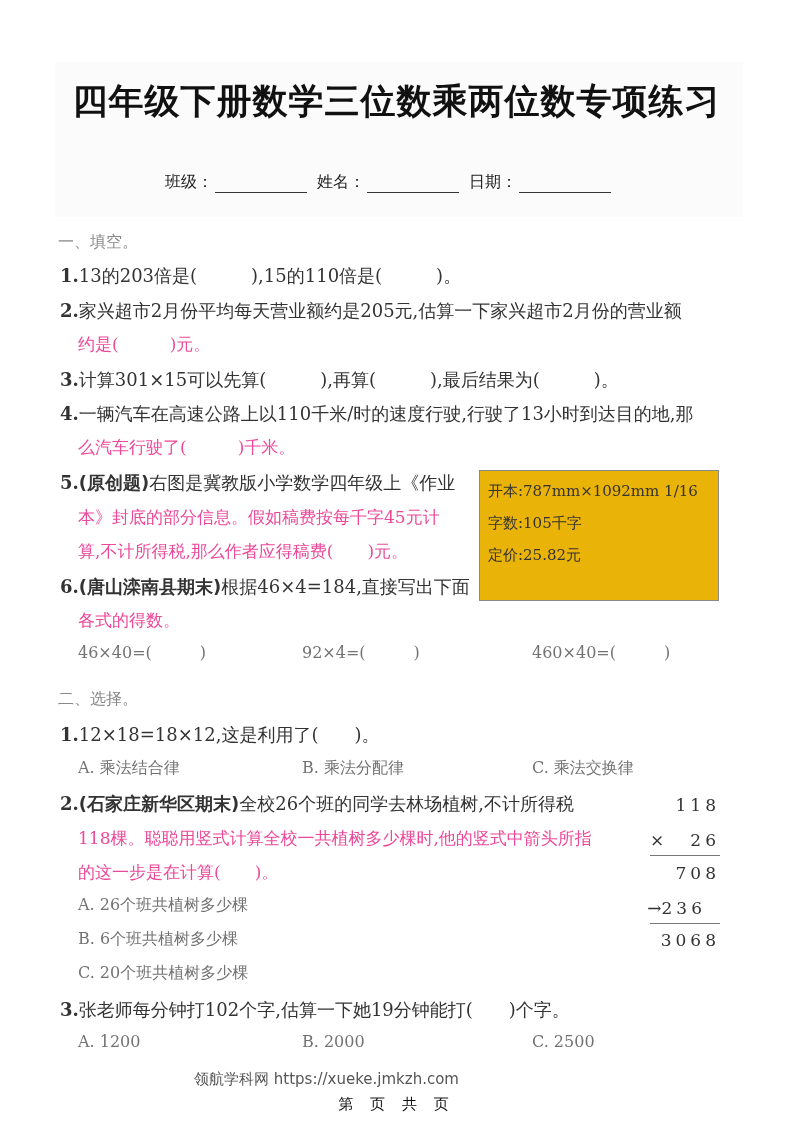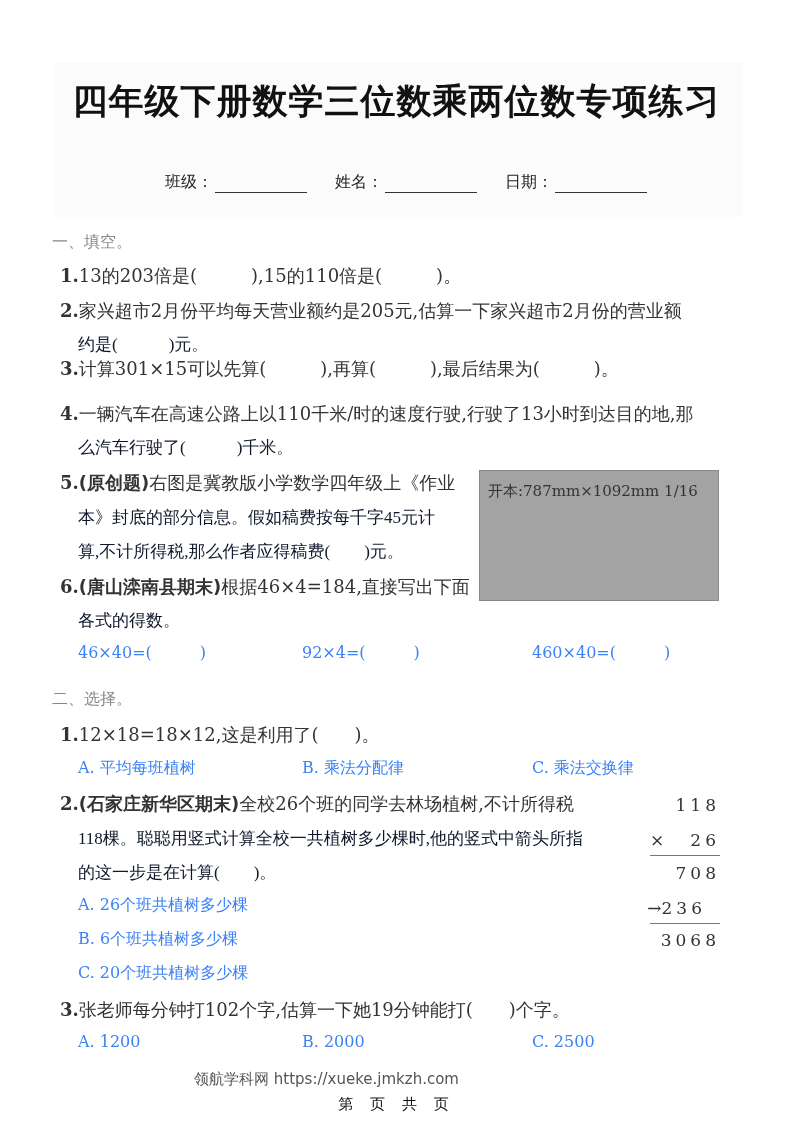--- a/index.html
+++ b/index.html
@@ -10,38 +10,38 @@
   .header-band {
     position: absolute; left: 55px; top: 62px; width: 688px; height: 155px; background: #fbfbfb;
   }
   .title {
     position: absolute; left: 0; width: 793px; top: 78px; text-align: center;
     font-family: "DejaVu Sans", "Liberation Sans", sans-serif; font-weight: bold;
     font-size: 35px; color: #111; letter-spacing: 1px;
   }
   .info-line {
     position: absolute; top: 172px; left: 165px; font-family: "DejaVu Sans", "Liberation Sans", sans-serif;
-    font-size: 16px; color: #222; display: flex; gap: 28px; align-items: flex-end;
+    font-size: 16px; color: #222; display: flex; gap: 10px; align-items: flex-end;
   }
   .info-line .field { display: flex; align-items: flex-end; }
   .blank-line { display: inline-block; width: 92px; border-bottom: 1px solid #333; height: 16px; margin-left: 2px; }
   .section-title {
-    position: absolute; left: 52px; font-size: 16px; color: #888;
+    position: absolute; left: 58px; font-size: 16px; color: #888;
   }
   .q { position: absolute; left: 60px; font-size: 18px; color: #333; white-space: nowrap; }
   .q .num { font-weight: bold; color: #333; }
   .q .src { font-weight: bold; font-family: "DejaVu Sans", "Liberation Sans", sans-serif; margin-top: 8px; }
-  .cont { position: absolute; left: 78px; font-size: 17px; color: #0f172a; white-space: nowrap; font-family: Liberation Serif, serif; }
+  .cont { position: absolute; left: 78px; font-size: 17px; color: #ec4899; white-space: nowrap; }
   .infobox {
     position: absolute; left: 479px; top: 470px; width: 240px; height: 131px;
-    border: 1px solid #888; background: #a3a3a3; font-size: 15px; color: #333;
+    border: 1px solid #888; background: #eab308; font-size: 15px; color: #333;
     box-sizing: border-box; padding: 4px 8px;
   }
   .infobox div { height: 32px; line-height: 32px; white-space: nowrap; }
-  .opt { position: absolute; font-size: 16px; color: #3b82f6; white-space: nowrap; }
+  .opt { position: absolute; font-size: 16px; color: #737373; white-space: nowrap; }
   .calc {
     position: absolute; left: 640px; top: 790px; width: 80px; font-size: 17px; color: #333;
     letter-spacing: 4px;
   }
   .calc .row { position: absolute; right: 0; white-space: nowrap; text-align: right; }
   .calc .rule { position: absolute; left: 10px; right: 0; border-top: 1px solid #777; }
   .footer-url {
     position: absolute; top: 1070px; width: 653px; text-align: center;
     font-family: "DejaVu Sans", "Liberation Sans", sans-serif; font-size: 15px; color: #555;
   }
@@ -75,53 +75,55 @@
 
 <div class="q" style="top:264px">
   <span class="num">1.</span><span>13的203倍是(　　　),15的110倍是(　　　)。</span>
 </div>
 
 <div class="q" style="top:299px">
   <span class="num">2.</span><span>家兴超市2月份平均每天营业额约是205元,估算一下家兴超市2月份的营业额</span>
 </div>
 <div class="cont" style="top:333px">约是(　　　)元。</div>
 
-<div class="q" style="top:357px">
+<div class="q" style="top:368px">
   <span class="num">3.</span><span>计算301×15可以先算(　　　),再算(　　　),最后结果为(　　　)。</span>
 </div>
 
 <div class="q" style="top:402px">
   <span class="num">4.</span><span>一辆汽车在高速公路上以110千米/时的速度行驶,行驶了13小时到达目的地,那</span>
 </div>
 <div class="cont" style="top:436px">么汽车行驶了(　　　)千米。</div>
 
 <div class="q" style="top:471px">
   <span class="num">5.</span><span class="src">(原创题)</span><span>右图是冀教版小学数学四年级上《作业</span>
 </div>
 <div class="cont" style="top:506px">本》封底的部分信息。假如稿费按每千字45元计</div>
 <div class="cont" style="top:540px">算,不计所得税,那么作者应得稿费(　　)元。</div>
 
 <div class="infobox">
   <div>开本:787mm×1092mm  1/16</div>
+  <div>字数:105千字</div>
+  <div>定价:25.82元</div>
 </div>
 
 <div class="q" style="top:575px">
   <span class="num">6.</span><span class="src">(唐山滦南县期末)</span><span>根据46×4=184,直接写出下面</span>
 </div>
 <div class="cont" style="top:609px">各式的得数。</div>
 <div class="opt" style="left:78px; top:643px">46×40=(　　　)</div>
 <div class="opt" style="left:302px; top:643px">92×4=(　　　)</div>
 <div class="opt" style="left:532px; top:643px">460×40=(　　　)</div>
 
 <div class="section-title" style="top:689px">二、选择。</div>
 
 <div class="q" style="top:723px">
   <span class="num">1.</span><span>12×18=18×12,这是利用了(　　)。</span>
 </div>
-<div class="opt" style="left:78px; top:758px">A. 平均每班植树</div>
+<div class="opt" style="left:78px; top:758px">A. 乘法结合律</div>
 <div class="opt" style="left:302px; top:758px">B. 乘法分配律</div>
 <div class="opt" style="left:532px; top:758px">C. 乘法交换律</div>
 
 <div class="q" style="top:792px">
   <span class="num">2.</span><span class="src">(石家庄新华区期末)</span><span>全校26个班的同学去林场植树,不计所得税</span>
 </div>
 <div class="cont" style="top:827px">118棵。聪聪用竖式计算全校一共植树多少棵时,他的竖式中箭头所指</div>
 <div class="cont" style="top:861px">的这一步是在计算(　　)。</div>
 <div class="opt" style="left:78px; top:895px">A. 26个班共植树多少棵</div>
 <div class="opt" style="left:78px; top:929px">B. 6个班共植树多少棵</div>

